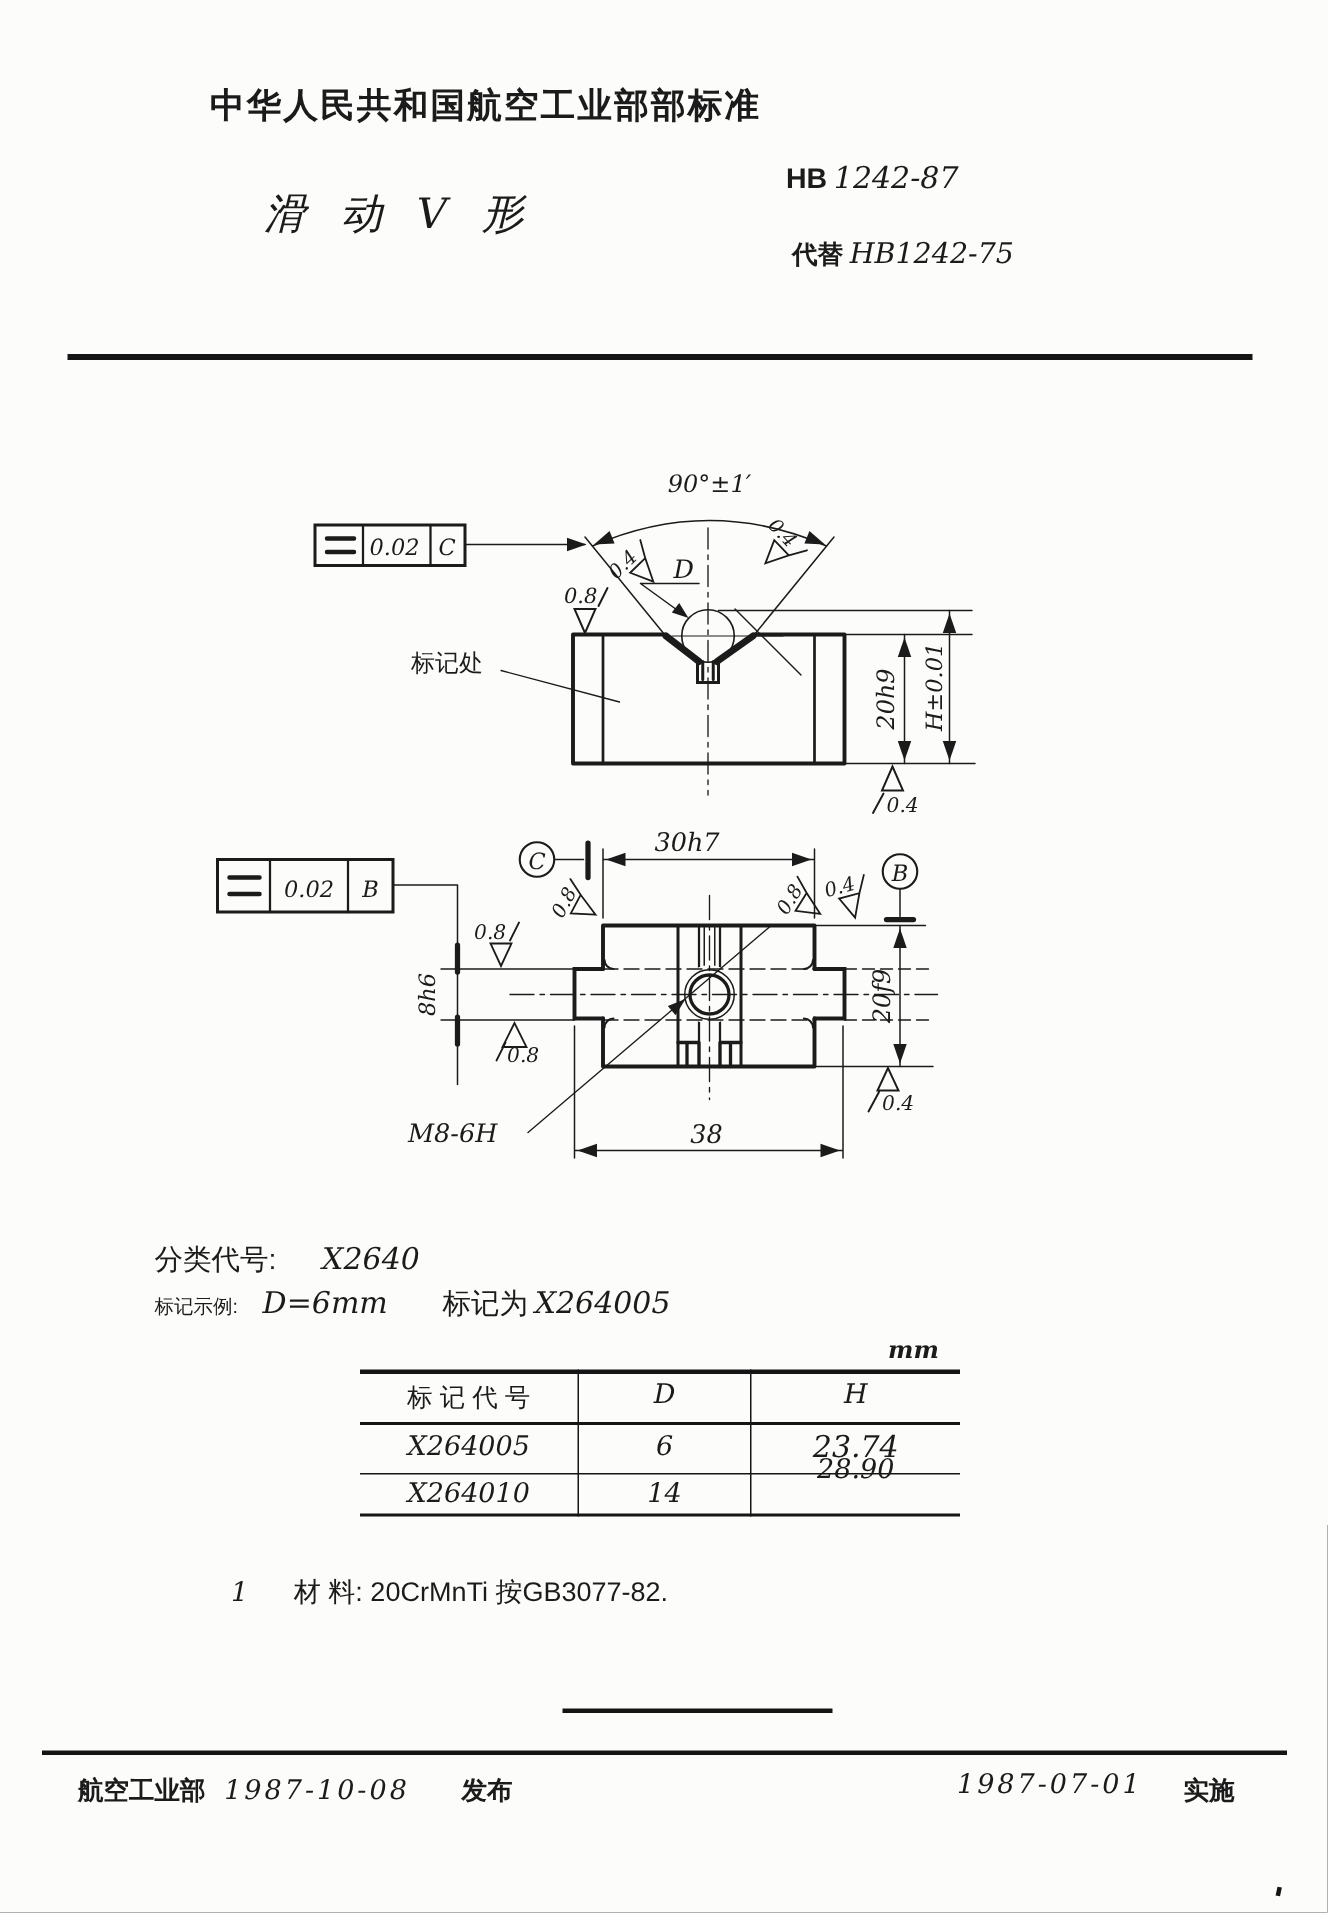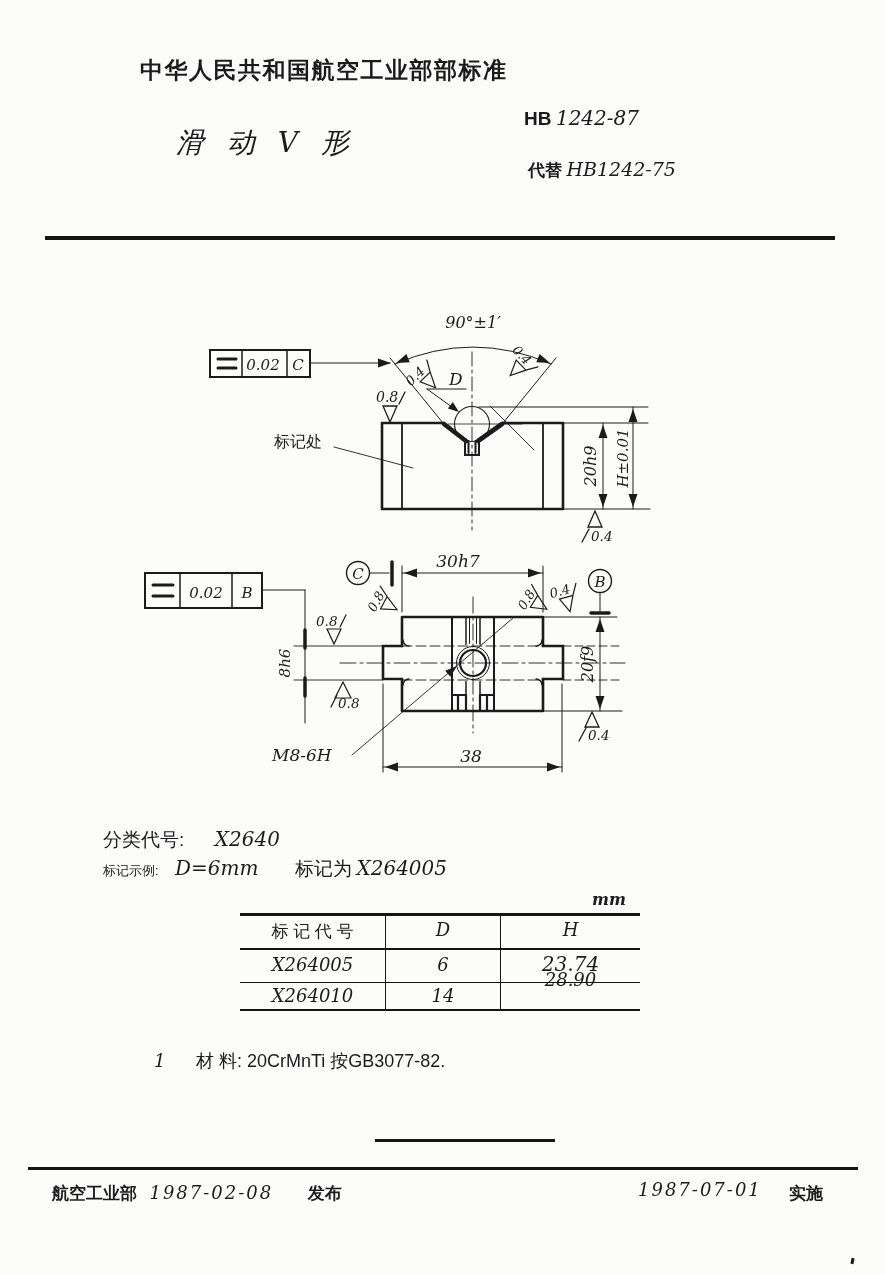--- a/index.html
+++ b/index.html
@@ -243,20 +243,20 @@
     <span class="hw" style="font-size:18px;margin-right:26px;">1</span>
     <span class="cn" style="font-size:18px;">材  料: 20CrMnTi 按GB3077-82.</span>
   </div>
 
   <div class="abs rule" style="left:375px;top:1139px;width:180px;height:2.5px;"></div>
 
   <div class="abs rule" style="left:28px;top:1167px;width:830px;height:3px;"></div>
 
   <div class="abs" style="left:52px;top:1182px;">
     <span class="cnb" style="font-size:17px;margin-top:39px;">航空工业部</span>
-    <span class="hw" style="font-size:18px;margin-left:8px;letter-spacing:2px;">1987-02-08</span>
+    <span class="hw" style="font-size:18px;margin-left:8px;letter-spacing:2px;">1987-10-08</span>
     <span class="cnb" style="font-size:17px;margin-left:30px;">发布</span>
   </div>
   <div class="abs hw" style="left:638px;top:1179px;font-size:18px;letter-spacing:2px;">1987-07-01</div>
   <div class="abs cnb" style="left:789px;top:1182px;font-size:17px;">实施</div>
 
   <div class="abs rule" style="left:851px;top:1258px;width:3px;height:6px;transform:rotate(12deg);"></div>
 </div>
 
 </body></html>

